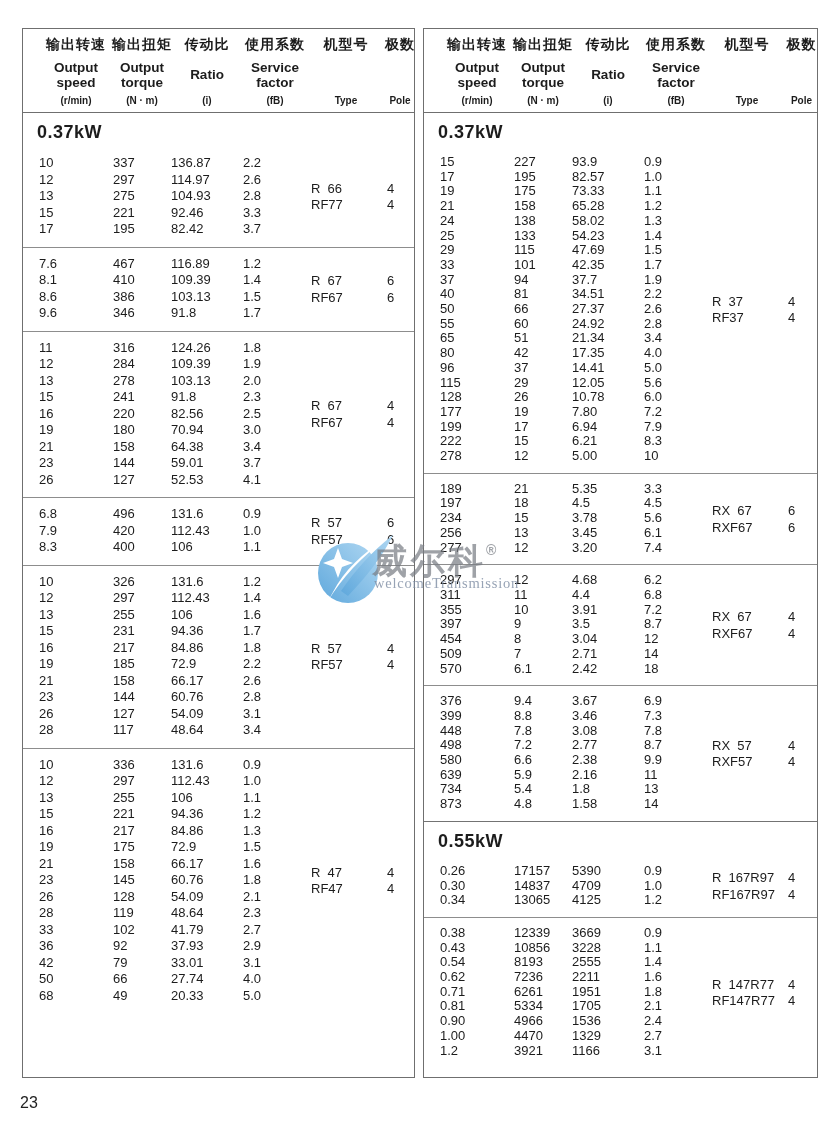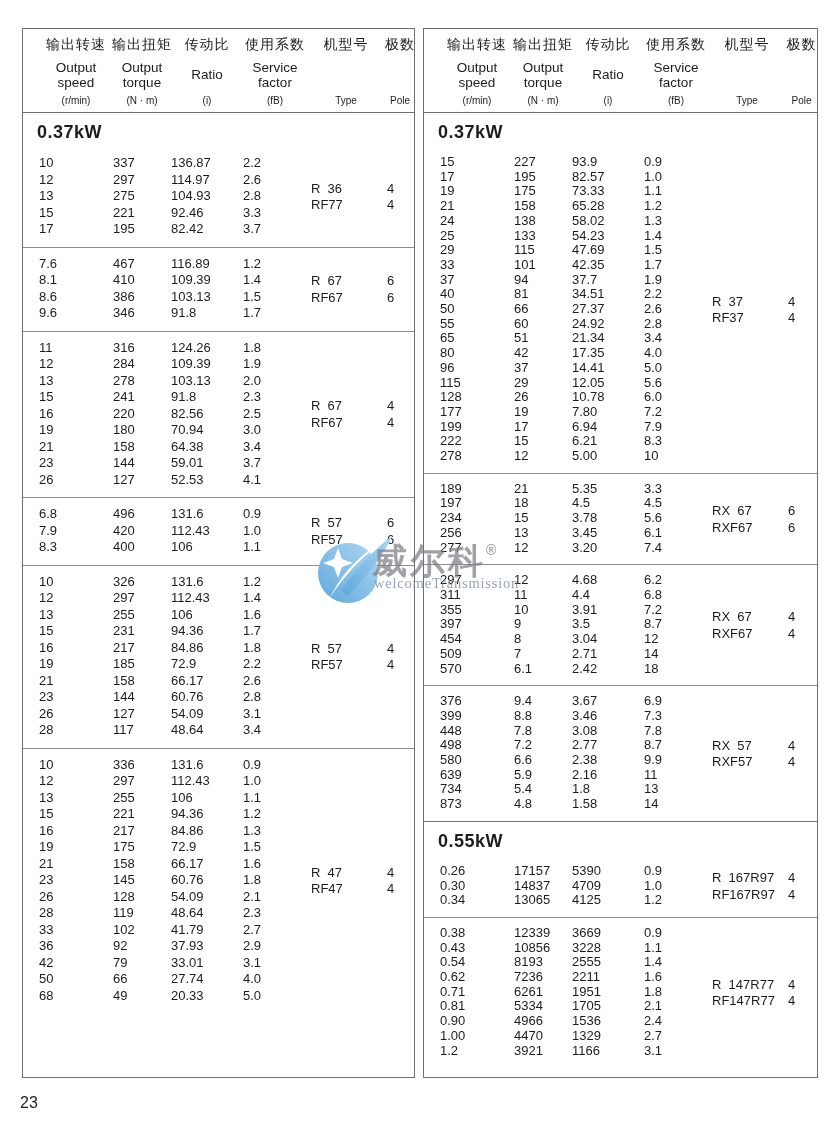--- a/index.html
+++ b/index.html
@@ -12,20 +12,21 @@
   .half{
     width:393px;height:1050px;border:1px solid #6f6f6f;box-sizing:border-box;
     display:flex;flex-direction:column;background:transparent;
   }
   .half.right{width:395px;}
   
   .thead{
     height:84px;border-bottom:1px solid #6f6f6f;box-sizing:border-box;
     display:grid;grid-template-columns:74px 58px 72px 64px 78px 1fr;
     padding:7px 0 6px 16px;
+    font-weight:bold;
   }
   .hcol{display:flex;flex-direction:column;justify-content:space-between;align-items:center;text-align:center;}
   .hzh{font-size:14px;letter-spacing:1px;white-space:nowrap;}
   .hen{font-size:13.5px;line-height:15px;}
   .hunit{font-size:10px;}
   
   .tbody{flex:1;display:flex;flex-direction:column;}
   .section + .section{border-top:1px solid #737373;}
   .sec-title{font-size:18px;font-weight:bold;padding:9px 0 4px 14px;letter-spacing:0.5px;}
   .group{position:relative;padding:8px 0 9px 0;}
@@ -132,21 +133,21 @@
                 <span class="cell">3.3</span>
               </div>
               <div class="row">
                 <span class="cell">17</span>
                 <span class="cell">195</span>
                 <span class="cell">82.42</span>
                 <span class="cell">3.7</span>
               </div>
               <div class="models">
                 <div class="mline">
-                  <span class="mtype">R  36</span>
+                  <span class="mtype">R  66</span>
                   <span class="mpole">4</span>
                 </div>
                 <div class="mline">
                   <span class="mtype">RF77</span>
                   <span class="mpole">4</span>
                 </div>
               </div>
             </div>
             <div class="group">
               <div class="row">

